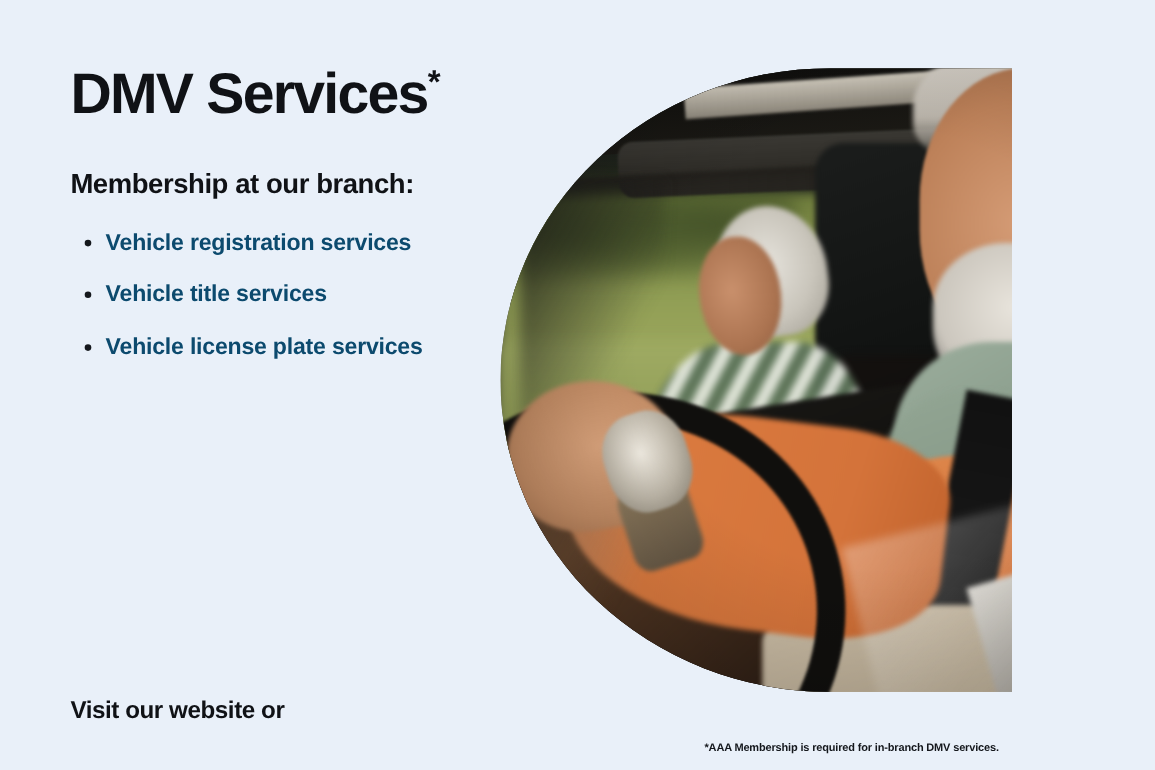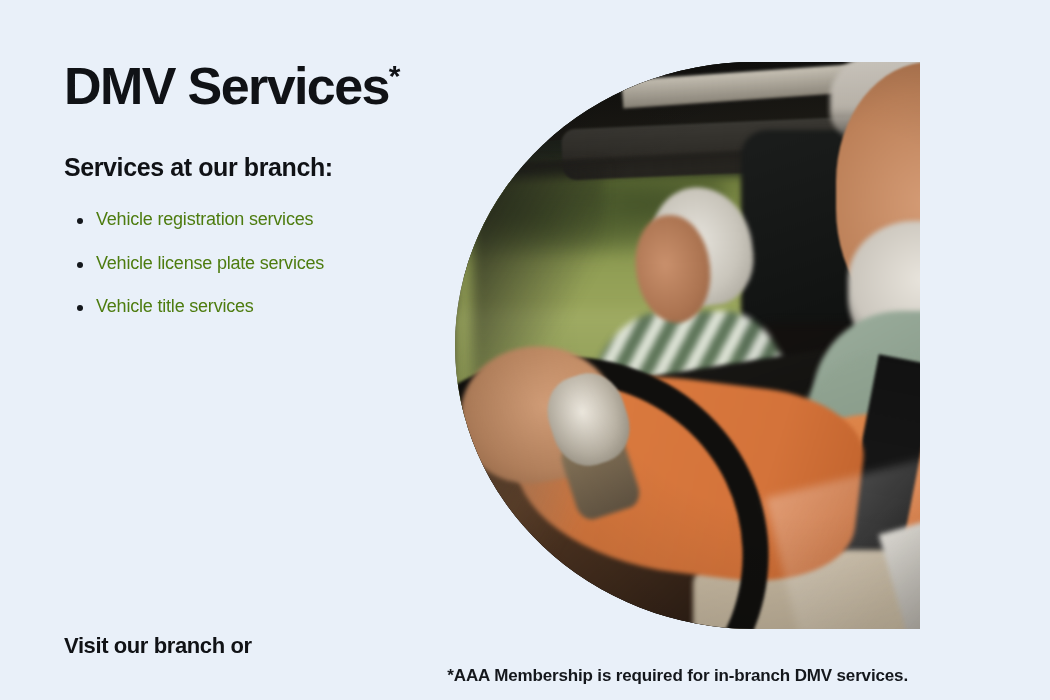--- a/index.html
+++ b/index.html
@@ -55,26 +55,26 @@
     line-height: 1.2;
   }
   .bullets {
     list-style: none;
     margin: 26px 0 0 0;
     padding: 0;
   }
   .bullets li {
     position: relative;
     padding-left: 32px;
-    font-size: 18px;
+    font-size: 21px;
     line-height: 1.25;
-    color: #4d7c0f;
+    color: #0c4a6e;
     letter-spacing: -0.2px;
     margin-bottom: 21px;
-    font-weight: 400;
+    font-weight: 700;
   }
   .bullets li .dot {
     position: absolute;
     left: 13px;
     top: 10px;
     width: 6px;
     height: 6px;
     border-radius: 50%;
     background: #14171c;
   }
@@ -91,21 +91,21 @@
     letter-spacing: -0.4px;
     z-index: 5;
   }
   .cta .l2 { display: block; }
 
   
   .footnote {
     position: absolute;
     right: 12px;
     bottom: 14px;
-    font-size: 17px;
+    font-size: 10px;
     font-weight: 700;
     color: #14171c;
     letter-spacing: -0.15px;
     z-index: 6;
     white-space: nowrap;
   }
 
   
   .photo-wrap {
     position: absolute;
@@ -440,27 +440,27 @@
       <div class="m-watch"></div>
 
       <div class="door-right"></div>
       <div class="glass-glare"></div>
       <div class="vignette"></div>
     </div>
   </div>
 
   <div class="content">
     <h1 class="title"><span>DMV Services</span><span class="star">*</span></h1>
-    <h2 class="subtitle">Services at our branch:</h2>
+    <h2 class="subtitle">Membership at our branch:</h2>
     <ul class="bullets">
       <li><span class="dot"></span><span>Vehicle registration services</span></li>
+      <li><span class="dot"></span><span>Vehicle title services</span></li>
       <li><span class="dot"></span><span>Vehicle license plate services</span></li>
-      <li><span class="dot"></span><span>Vehicle title services</span></li>
     </ul>
   </div>
 
   <div class="cta">
-    <span>Visit our branch or</span>
+    <span>Visit our website or</span>
   </div>
 
   <div class="footnote">*AAA Membership is required for in-branch DMV services.</div>
 
 </div>
 
 </body></html>

